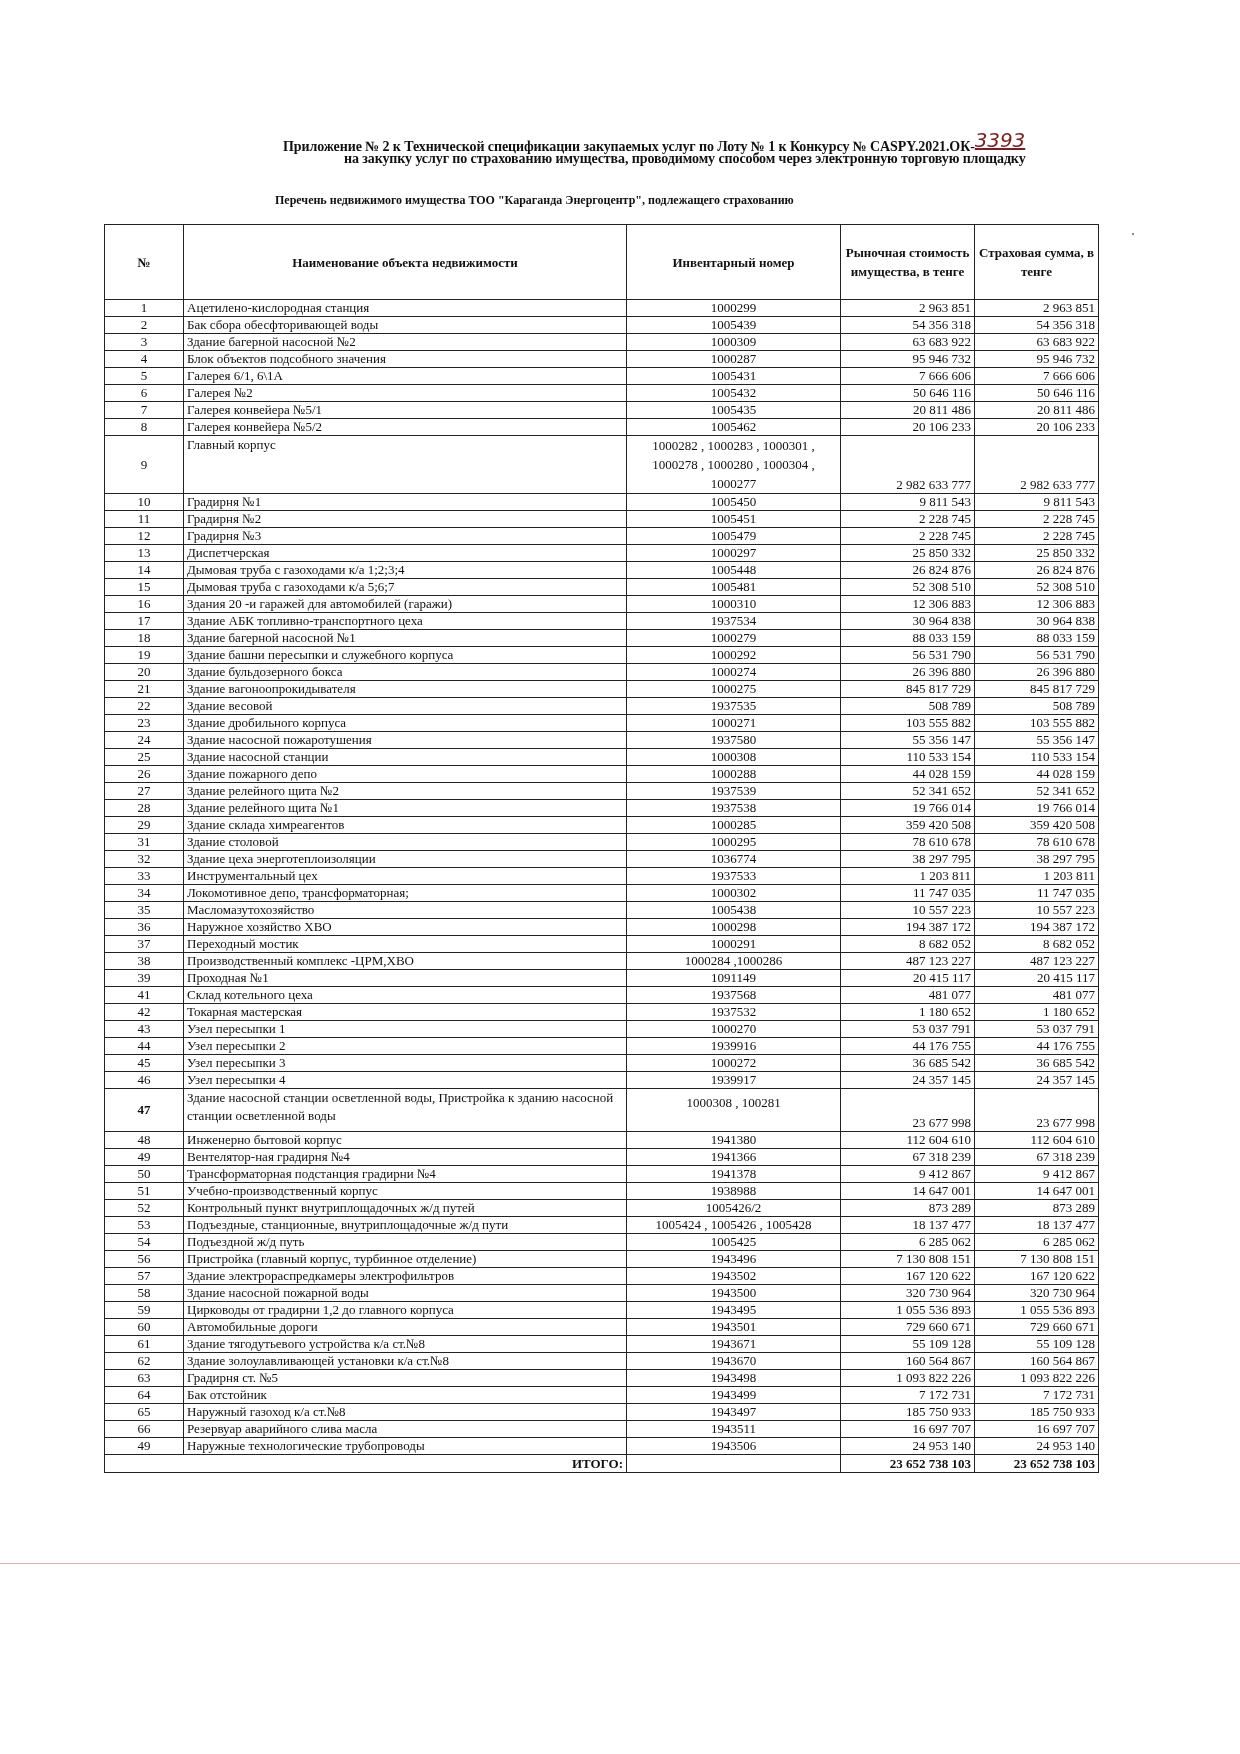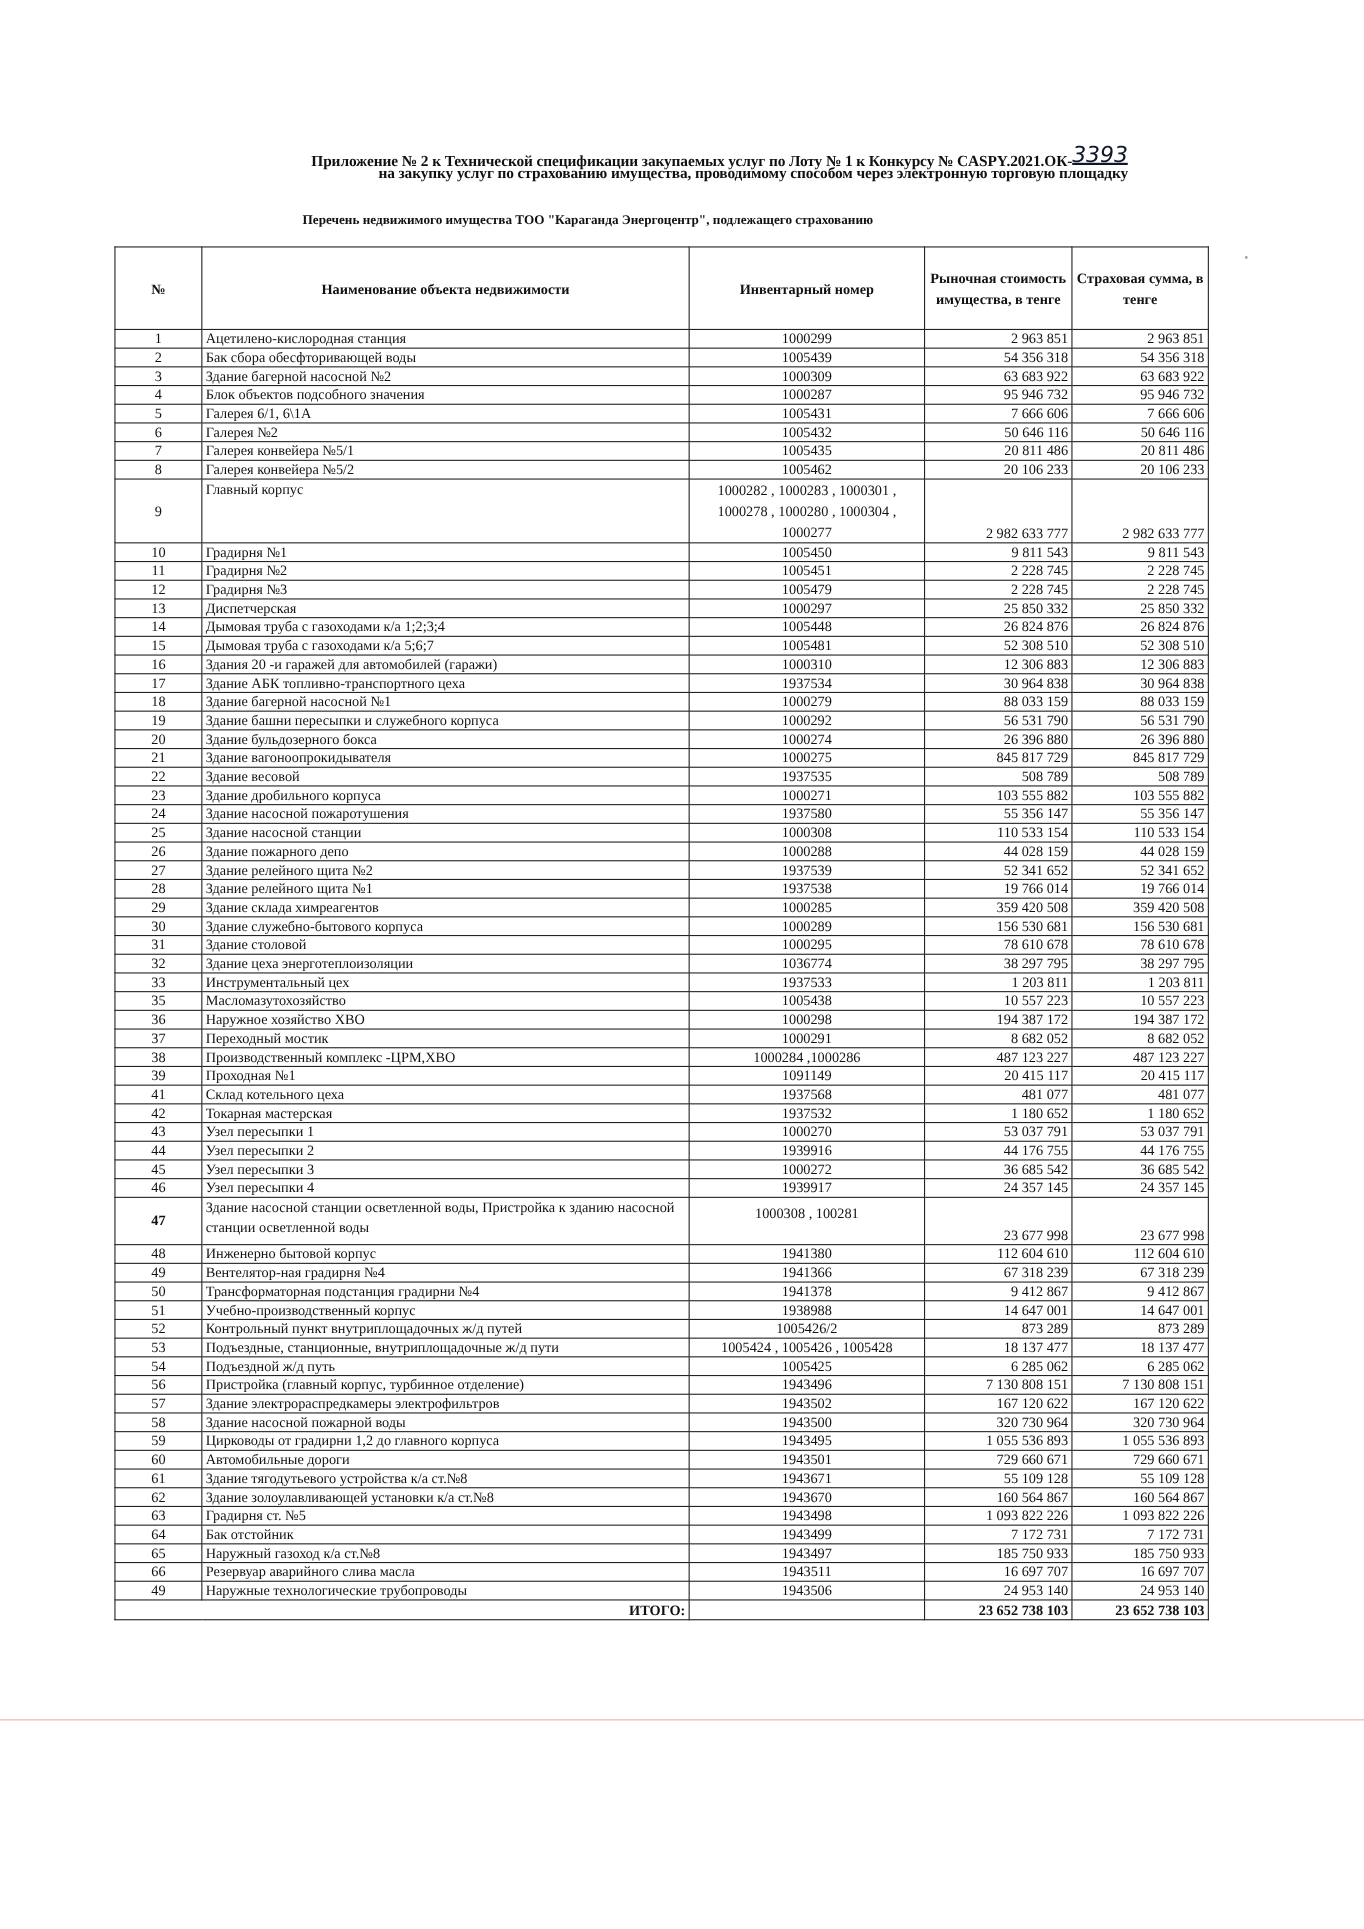--- a/index.html
+++ b/index.html
@@ -3,21 +3,21 @@
 <meta charset="utf-8">
 <style>
   html, body { margin: 0; padding: 0; background: #ffffff; }
   body { width: 1240px; height: 1754px; position: relative; overflow: hidden;
          font-family: "Liberation Serif", "DejaVu Serif", serif; color: #111; }
   .page { position: absolute; left: 0; top: 0; width: 1240px; height: 1754px; }
   .hdr1 { position: absolute; left: 0; width: 1240px; top: 132px; text-align: center;
           font-weight: bold; font-size: 14px; letter-spacing: -0.1px; }
   .hdr1 .l1 { position: absolute; left: 283px; top: 0; white-space: nowrap; }
   .hdr1 .l2 { position: absolute; left: 344px; top: 19px; white-space: nowrap; }
-  .handwritten { font-family: "DejaVu Sans", sans-serif; font-style: italic; color: #0f172a;
+  .handwritten { font-family: "DejaVu Sans", sans-serif; font-style: italic; color: #7f1d1d;
                  font-weight: normal; font-size: 20px; text-decoration: underline; position: relative; top: -4px; }
   .subtitle { position: absolute; left: 275px; top: 193px; font-weight: bold; font-size: 12px; white-space: nowrap; }
   table.grid { position: absolute; left: 104px; top: 224px; width: 994px; border-collapse: collapse;
                font-size: 13px; table-layout: fixed; }
   table.grid td, table.grid th { border: 1.3px solid #222; padding: 0 3px; line-height: 16px; height: 16px;
                vertical-align: bottom; white-space: nowrap; overflow: hidden; }
   table.grid th { font-weight: bold; font-size: 13px; height: 74px; vertical-align: middle; text-align: center; white-space: normal; line-height: 19px; }
   td.num { text-align: center; }
   td.name { text-align: left; }
   td.inv { text-align: center; }
@@ -262,46 +262,46 @@
           <td class="val">19 766 014</td>
         </tr>
         <tr>
           <td class="num">29</td>
           <td class="name">Здание склада химреагентов</td>
           <td class="inv">1000285</td>
           <td class="val">359 420 508</td>
           <td class="val">359 420 508</td>
         </tr>
         <tr>
-          <td class="num">30</td>
-          <td class="name">Здание служебно-бытового корпуса</td>
-          <td class="inv">1000289</td>
-          <td class="val">156 530 681</td>
-          <td class="val">156 530 681</td>
-        </tr>
-        <tr>
           <td class="num">31</td>
           <td class="name">Здание столовой</td>
           <td class="inv">1000295</td>
           <td class="val">78 610 678</td>
           <td class="val">78 610 678</td>
         </tr>
         <tr>
           <td class="num">32</td>
           <td class="name">Здание цеха энерготеплоизоляции</td>
           <td class="inv">1036774</td>
           <td class="val">38 297 795</td>
           <td class="val">38 297 795</td>
         </tr>
         <tr>
           <td class="num">33</td>
           <td class="name">Инструментальный цех</td>
           <td class="inv">1937533</td>
           <td class="val">1 203 811</td>
           <td class="val">1 203 811</td>
+        </tr>
+        <tr>
+          <td class="num">34</td>
+          <td class="name">Локомотивное депо, трансформаторная;</td>
+          <td class="inv">1000302</td>
+          <td class="val">11 747 035</td>
+          <td class="val">11 747 035</td>
         </tr>
         <tr>
           <td class="num">35</td>
           <td class="name">Масломазутохозяйство</td>
           <td class="inv">1005438</td>
           <td class="val">10 557 223</td>
           <td class="val">10 557 223</td>
         </tr>
         <tr>
           <td class="num">36</td>

